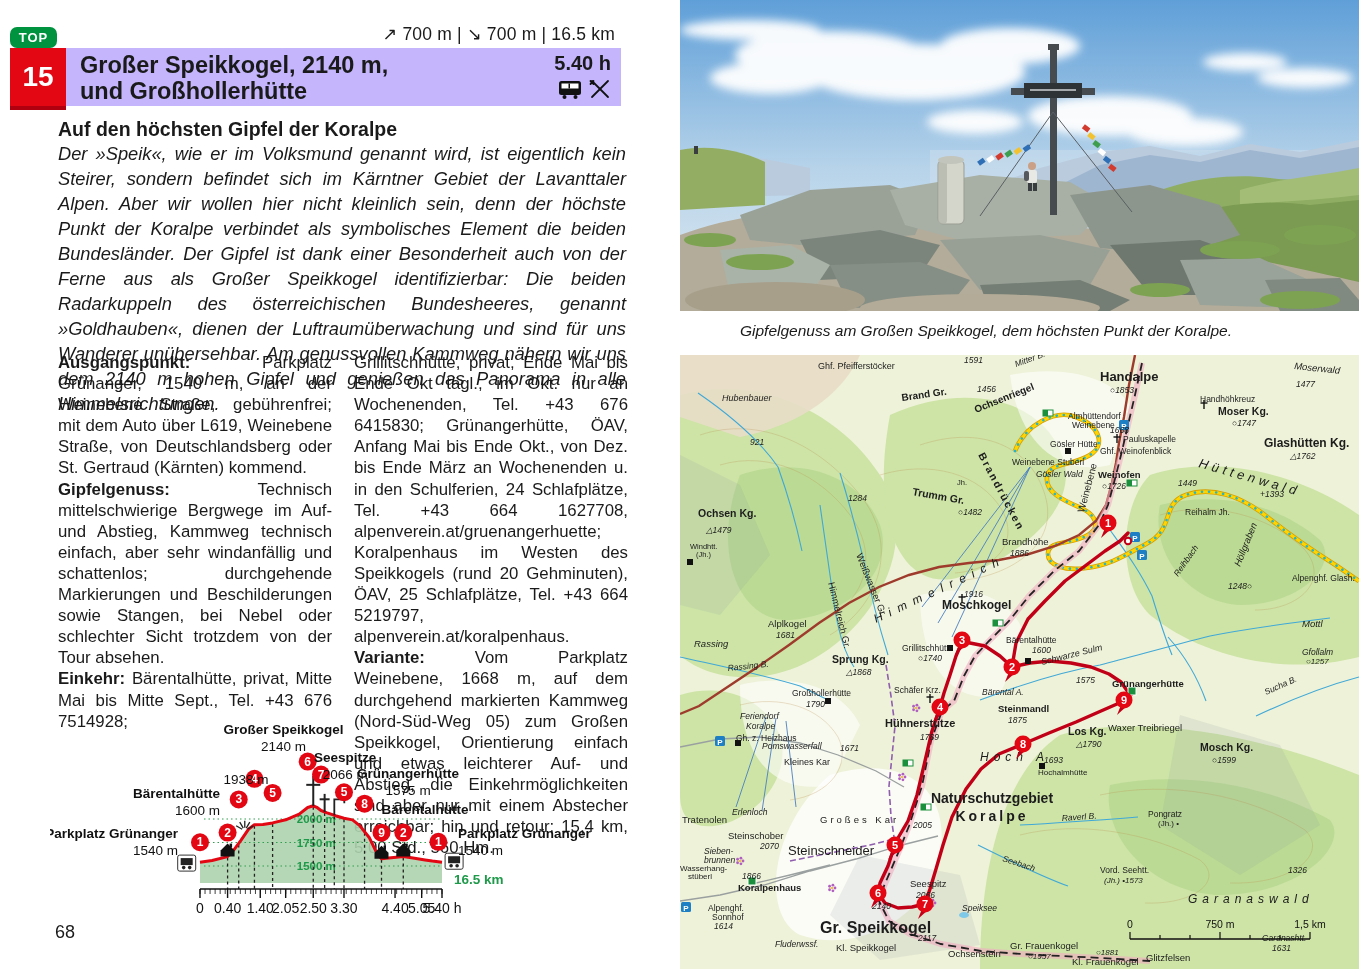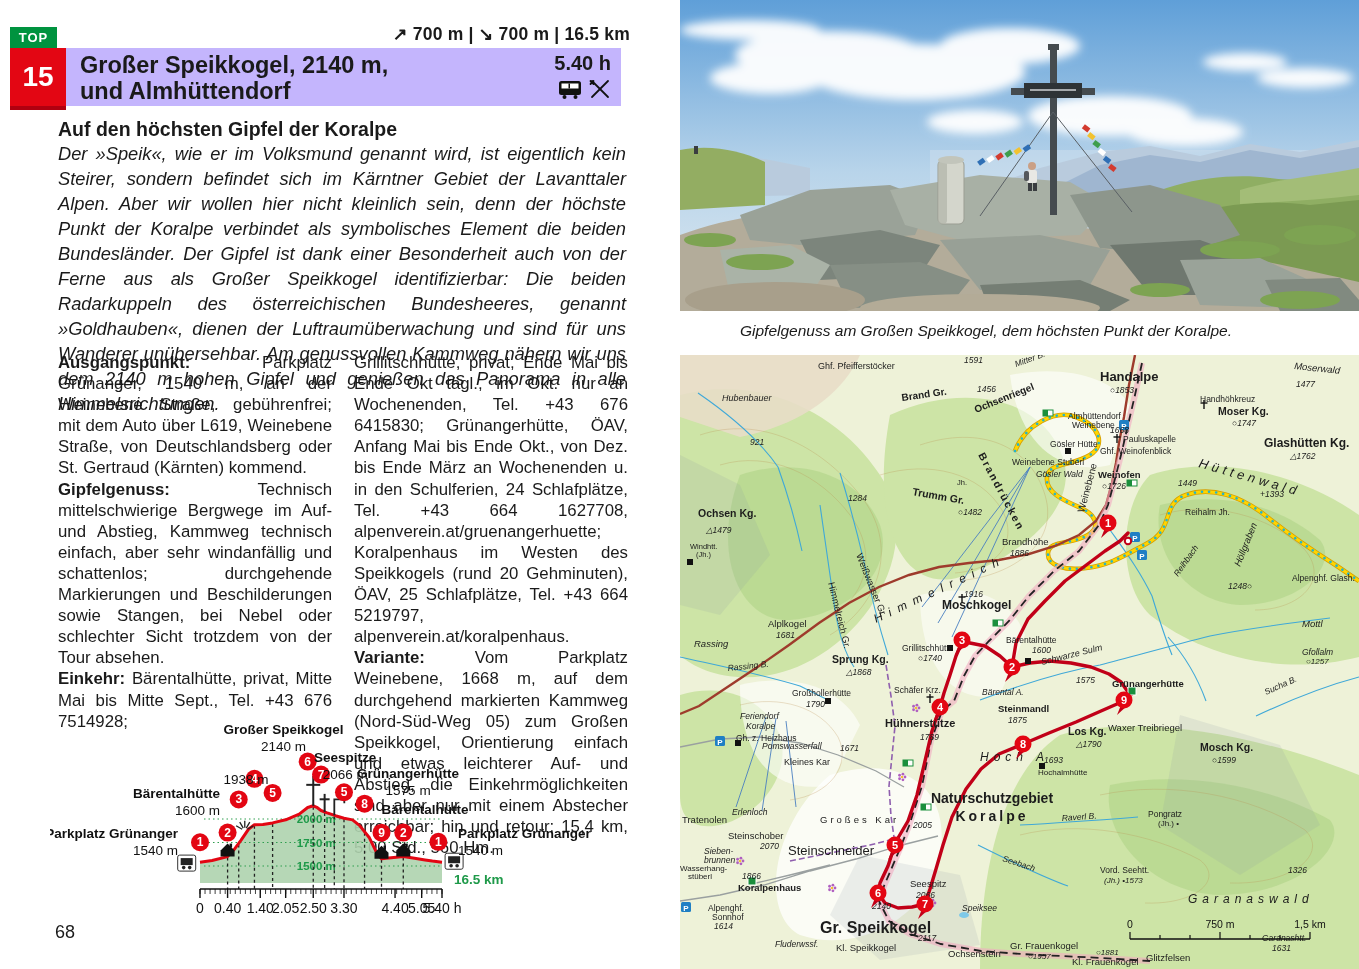--- a/index.html
+++ b/index.html
@@ -1,24 +1,24 @@
 <!DOCTYPE html>
 <html><head>
 <meta charset="utf-8">
 <style>
   html,body{margin:0;padding:0;background:#888;}
   .page{position:relative;width:1359px;height:969px;background:#fff;overflow:hidden;
         font-family:"Liberation Sans",sans-serif;color:#1a1a1a;}
   [data-name]{box-sizing:border-box;}
   
-  .stats{position:absolute;left:67px;top:24px;width:563px;text-align:right;
-         font-size:17.5px;font-weight:700;letter-spacing:.2px;}
+  .stats{position:absolute;left:52px;top:24px;width:563px;text-align:right;
+         font-size:17.5px;font-weight:400;letter-spacing:.2px;}
   .top-badge{position:absolute;left:10px;top:27px;width:47px;height:21px;background:#00933f;
              color:#fff;font-size:13px;font-weight:bold;letter-spacing:1px;
-             display:flex;align-items:center;justify-content:center;}
+             display:flex;align-items:center;justify-content:center;border-radius:7px;}
   .tour-num{position:absolute;left:10px;top:48px;width:56px;height:58px;background:#e30613;
             color:#fff;font-size:28px;font-weight:bold;display:flex;align-items:center;justify-content:center;
             box-shadow:0 4px 0 #b00010;}
   .title-bar{position:absolute;left:66px;top:48px;width:555px;height:58px;background:#c4b5fd;}
   .title-lines{position:absolute;left:14px;top:4px;font-size:23.5px;font-weight:bold;line-height:26px;}
   .title-right{position:absolute;right:10px;top:4px;text-align:right;}
   .duration{font-size:20px;font-weight:bold;}
   .hdr-icons{margin-top:4px;display:flex;gap:6px;justify-content:flex-end;}
   
   .intro-h{position:absolute;left:58px;top:118px;font-size:19.5px;font-weight:bold;}
@@ -62,21 +62,21 @@
 <body>
 
 <div class="page" data-name="guidebook-page">
 
   <div class="stats" data-name="tour-stats">↗ 700 m | ↘ 700 m | 16.5 km</div>
   <div class="top-badge" data-name="top-badge">TOP</div>
   <div class="tour-num" data-name="tour-number">15</div>
   <div class="title-bar" data-name="title-bar">
     <div class="title-lines" data-name="page-title">
       <div data-name="title-line-1">Großer Speikkogel, 2140 m,</div>
-      <div data-name="title-line-2">und Almhüttendorf</div>
+      <div data-name="title-line-2">und Großhollerhütte</div>
     </div>
     <div class="title-right" data-name="title-meta">
       <div class="duration" data-name="duration">5.40 h</div>
       <div class="hdr-icons" data-name="access-icons">
         <svg width="26" height="20" viewBox="0 0 26 20" data-name="bus-icon">
           <rect x="2" y="2" width="22" height="14" rx="2.5" fill="#111"></rect>
           <rect x="4.5" y="4.5" width="17" height="5" fill="#fff"></rect>
           <rect x="11.5" y="4.5" width="1.5" height="5" fill="#111"></rect>
           <circle cx="7.5" cy="18" r="2" fill="#111"></circle>
             <circle cx="18.5" cy="18" r="2" fill="#111"></circle>

